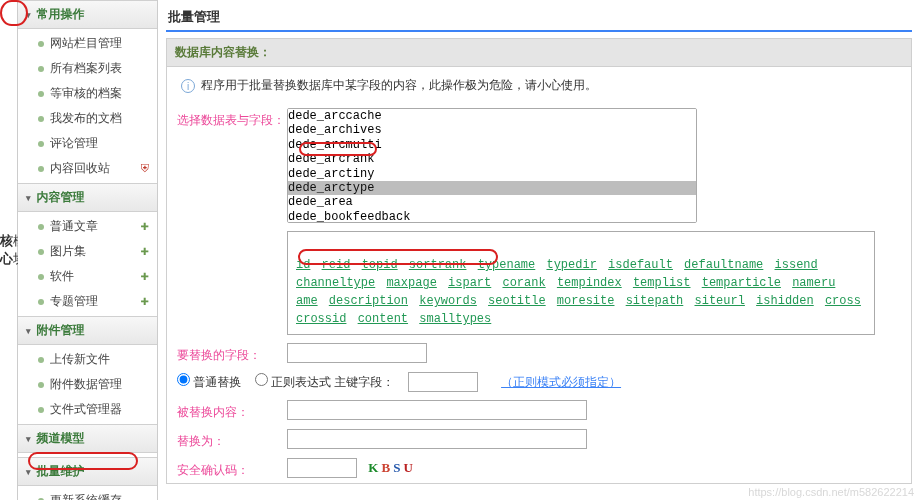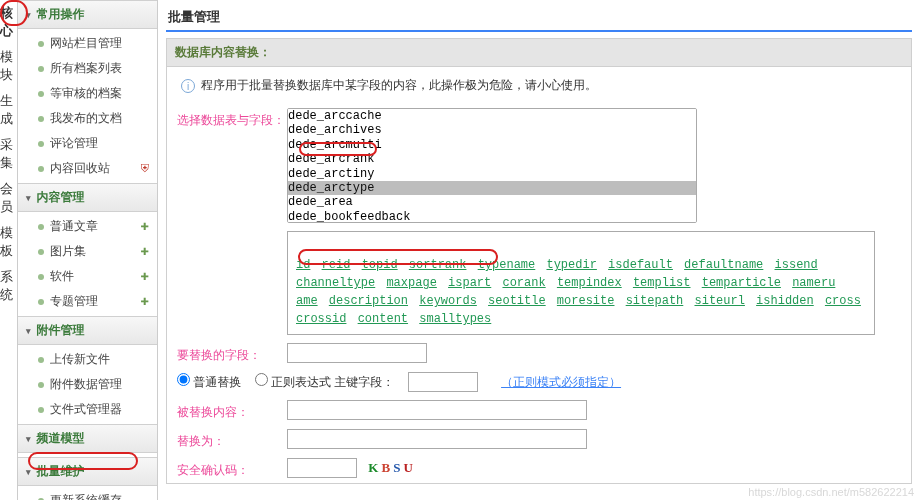--- a/index.html
+++ b/index.html
@@ -1,18 +1,18 @@
 <!DOCTYPE html>
 <html><head>
 <meta charset="utf-8">
 <style>
 * { margin: 0; padding: 0; box-sizing: border-box; }
 body { font-family: "Microsoft YaHei", Arial, sans-serif; font-size: 12px; background: #fff; color: #333; }
 .layout { display: flex; width: 920px; height: 500px; overflow: hidden; }
-.rail { width: 18px; border-right: 1px solid #ccc; display: flex; flex-direction: column; align-items: center; font-size: 13px; }
+.rail { width: 18px; border-right: 1px solid #ccc; display: flex; flex-direction: row; align-items: center; font-size: 13px; }
 .rail-item { padding: 4px 0; cursor: pointer; }
 .rail-item.active { color: #333; font-weight: bold; }
 .sidebar { width: 140px; border-right: 1px solid #ccc; overflow-y: auto; background: #fff; }
 .group-hdr { background: linear-gradient(#f7f7f7,#e8e8e8); border-bottom: 1px solid #d0d0d0; border-top: 1px solid #d0d0d0; padding: 5px 8px; display: flex; align-items: center; font-size: 12px; color: #3a7a3a; font-weight: bold; cursor: pointer; }
 .group-hdr .tri { margin-right: 6px; font-size: 9px; color: #666; }
 .group-items { padding: 2px 0; }
 .sb-item { padding: 4px 8px 4px 20px; cursor: pointer; display: flex; align-items: center; justify-content: space-between; color: #444; }
 .dot { width: 6px; height: 6px; border-radius: 50%; background: #9bbf8e; margin-right: 6px; }
 .sb-lbl { flex: 1; text-align: right; }
 .shield { color: #c0392b; font-size: 11px; }

